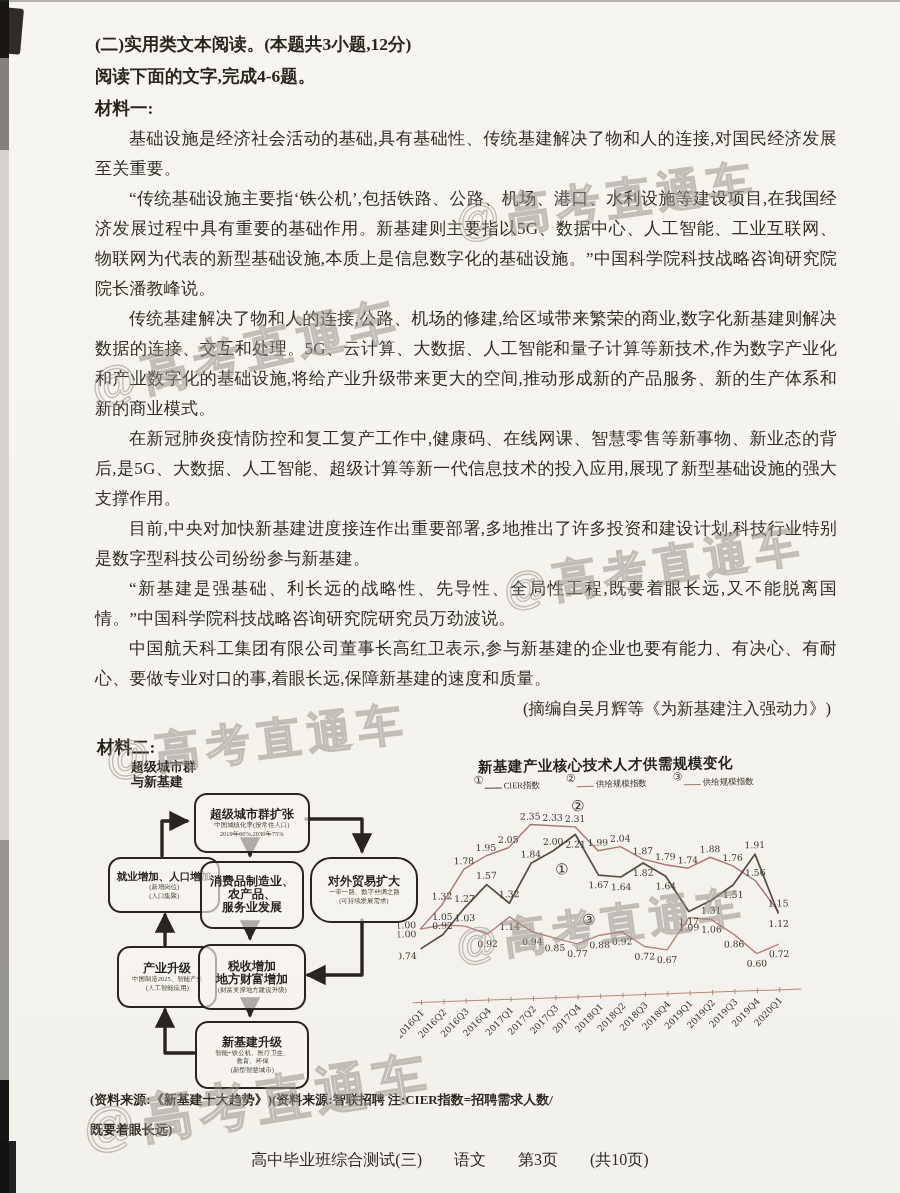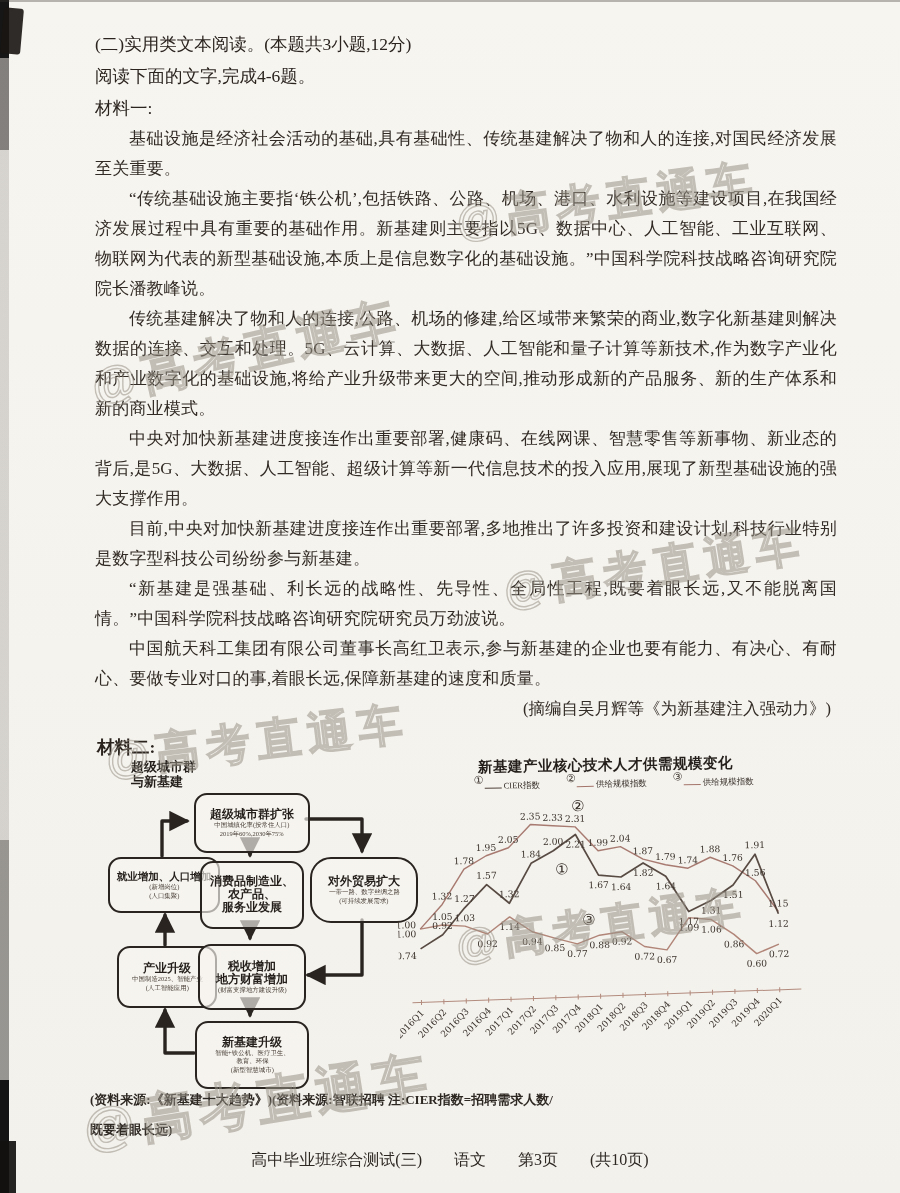--- a/index.html
+++ b/index.html
@@ -18,21 +18,21 @@
       font-size:44px;letter-spacing:7px;white-space:nowrap;color:transparent;
       -webkit-text-stroke:1.4px rgba(152,145,134,.55);pointer-events:none;z-index:5;}
   .wm1{left:455px;top:172px;transform:rotate(-8deg);}
   .wm2{left:88px;top:322px;transform:rotate(-13deg);font-size:46px;}
   .wm3{left:502px;top:538px;transform:rotate(-9deg);}
   .wm4{left:105px;top:712px;transform:rotate(-7deg);}
   .wm5{left:455px;top:898px;transform:rotate(-8deg);font-size:42px;}
   .wm6{left:82px;top:1068px;transform:rotate(-9deg);font-size:52px;}
   
   .body-text{position:absolute;left:95px;top:28px;width:742px;}
-  .h-line{font-weight:400;font-size:17.5px;line-height:32px;color:#2a231e;}
+  .h-line{font-weight:700;font-size:17.5px;line-height:32px;color:#2a231e;}
   .para{margin:0;font-size:17px;line-height:30px;letter-spacing:.2px;text-align:justify;text-indent:2em;}
   .attribution{margin:0;font-size:16.5px;line-height:30px;text-align:right;padding-right:6px;}
   
   .figure{position:absolute;left:0;top:733px;width:900px;height:352px;}
   .m2-label{position:absolute;left:97px;top:2px;font-weight:700;font-size:17.5px;color:#2a231e;}
   
   .flowchart{position:absolute;left:95px;top:20px;width:332px;height:348px;}
   .fc-svg{position:absolute;left:0;top:0;}
   .fc-title{position:absolute;left:36px;top:6px;font-weight:700;font-size:13px;line-height:15px;color:#241f1b;}
   .fc-box{position:absolute;border:2.5px solid #29241f;border-radius:13px;display:flex;flex-direction:column;
@@ -80,21 +80,21 @@
   <div class="wm wm5">@高考直通车</div>
   <div class="wm wm6">@高考直通车</div>
 
   <div class="body-text">
     <div class="h-line">(二)实用类文本阅读。(本题共3小题,12分)</div>
     <div class="h-line">阅读下面的文字,完成4-6题。</div>
     <div class="h-line">材料一:</div>
     <p class="para">基础设施是经济社会活动的基础,具有基础性、传统基建解决了物和人的连接,对国民经济发展至关重要。</p>
     <p class="para">“传统基础设施主要指‘铁公机’,包括铁路、公路、机场、港口、水利设施等建设项目,在我国经济发展过程中具有重要的基础作用。新基建则主要指以5G、数据中心、人工智能、工业互联网、物联网为代表的新型基础设施,本质上是信息数字化的基础设施。”中国科学院科技战略咨询研究院院长潘教峰说。</p>
     <p class="para">传统基建解决了物和人的连接,公路、机场的修建,给区域带来繁荣的商业,数字化新基建则解决数据的连接、交互和处理。5G、云计算、大数据、人工智能和量子计算等新技术,作为数字产业化和产业数字化的基础设施,将给产业升级带来更大的空间,推动形成新的产品服务、新的生产体系和新的商业模式。</p>
-    <p class="para">中央对加快新基建进度接连作出重要部署,健康码、在线网课、智慧零售等新事物、新业态的背后,是5G、大数据、人工智能、超级计算等新一代信息技术的投入应用,展现了新型基础设施的强大支撑作用。</p>
+    <p class="para">在新冠肺炎疫情防控和复工复产工作中,健康码、在线网课、智慧零售等新事物、新业态的背后,是5G、大数据、人工智能、超级计算等新一代信息技术的投入应用,展现了新型基础设施的强大支撑作用。</p>
     <p class="para">目前,中央对加快新基建进度接连作出重要部署,多地推出了许多投资和建设计划,科技行业特别是数字型科技公司纷纷参与新基建。</p>
     <p class="para">“新基建是强基础、利长远的战略性、先导性、全局性工程,既要着眼长远,又不能脱离国情。”中国科学院科技战略咨询研究院研究员万劲波说。</p>
     <p class="para">中国航天科工集团有限公司董事长高红卫表示,参与新基建的企业也要有能力、有决心、有耐心、要做专业对口的事,着眼长远,保障新基建的速度和质量。</p>
     <p class="attribution">(摘编自吴月辉等《为新基建注入强动力》)</p>
   </div>
 
   <div class="figure">
     <div class="m2-label">材料二:</div>
 
     <div class="flowchart">

